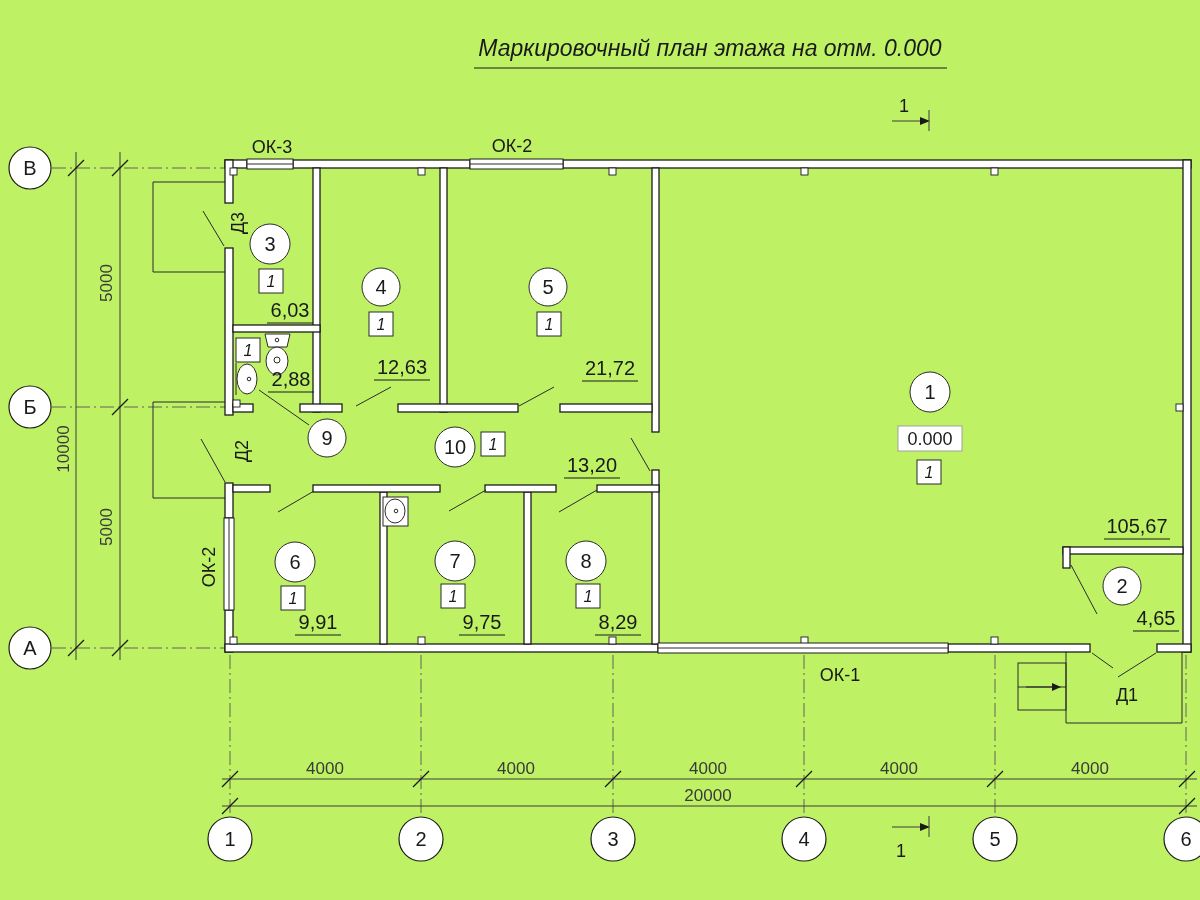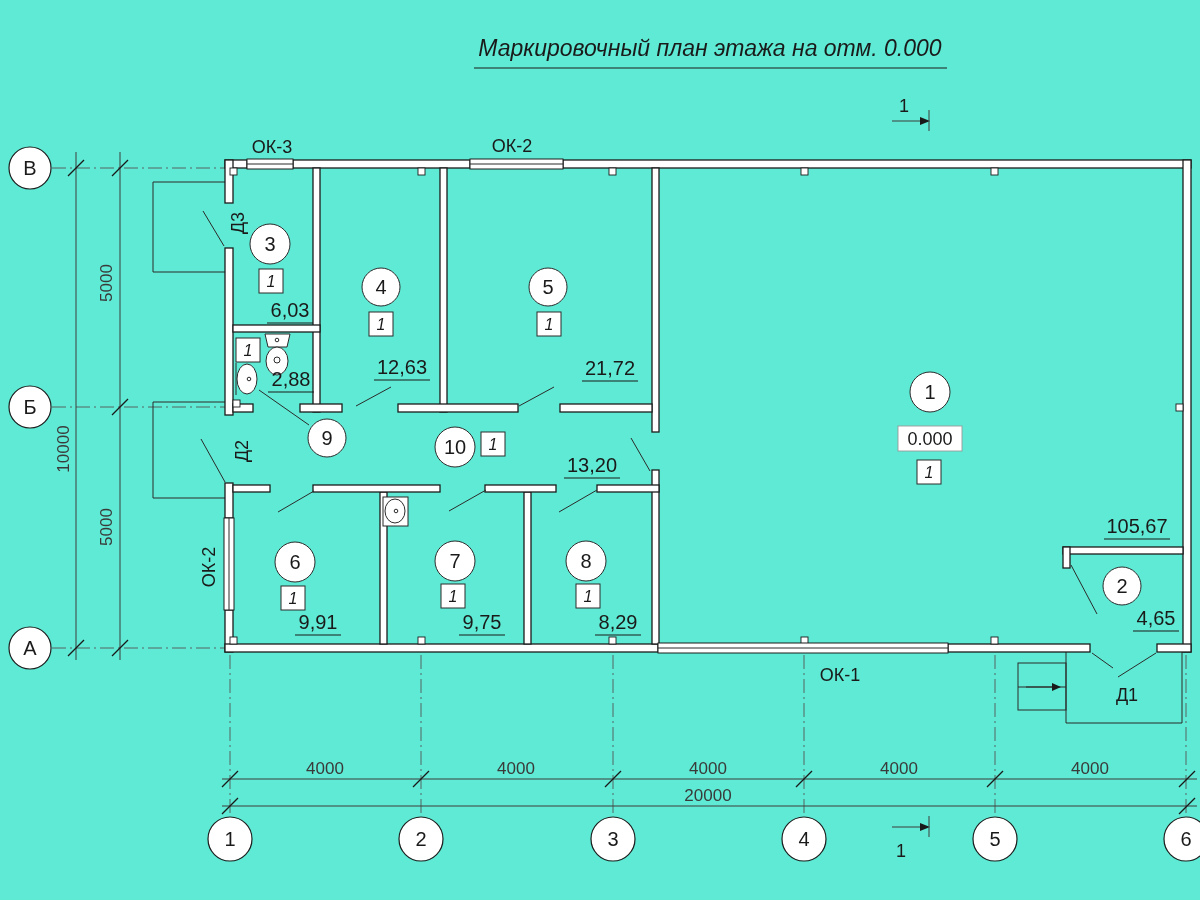--- a/index.html
+++ b/index.html
@@ -1,16 +1,16 @@
 <!DOCTYPE html>
 <html><head>
 <meta charset="utf-8">
 <style>
   html,body{margin:0;padding:0;background:#ffffff;}
-  .page{position:relative;width:1200px;height:900px;background:#5eead4;overflow:hidden;
+  .page{position:relative;width:1200px;height:900px;background:#bef264;overflow:hidden;
         font-family:"Liberation Sans",sans-serif;}
   svg{display:block;}
   svg text{fill:#1a1a1a;font-family:"Liberation Sans",sans-serif;}
   .t-title{font-size:23px;font-style:italic;}
   .t-axis{font-size:20px;}
   .t-room{font-size:20px;}
   .t-area{font-size:20px;}
   .t-floor{font-size:16px;font-style:italic;}
   .t-elev{font-size:18px;}
   .t-label{font-size:18px;}

